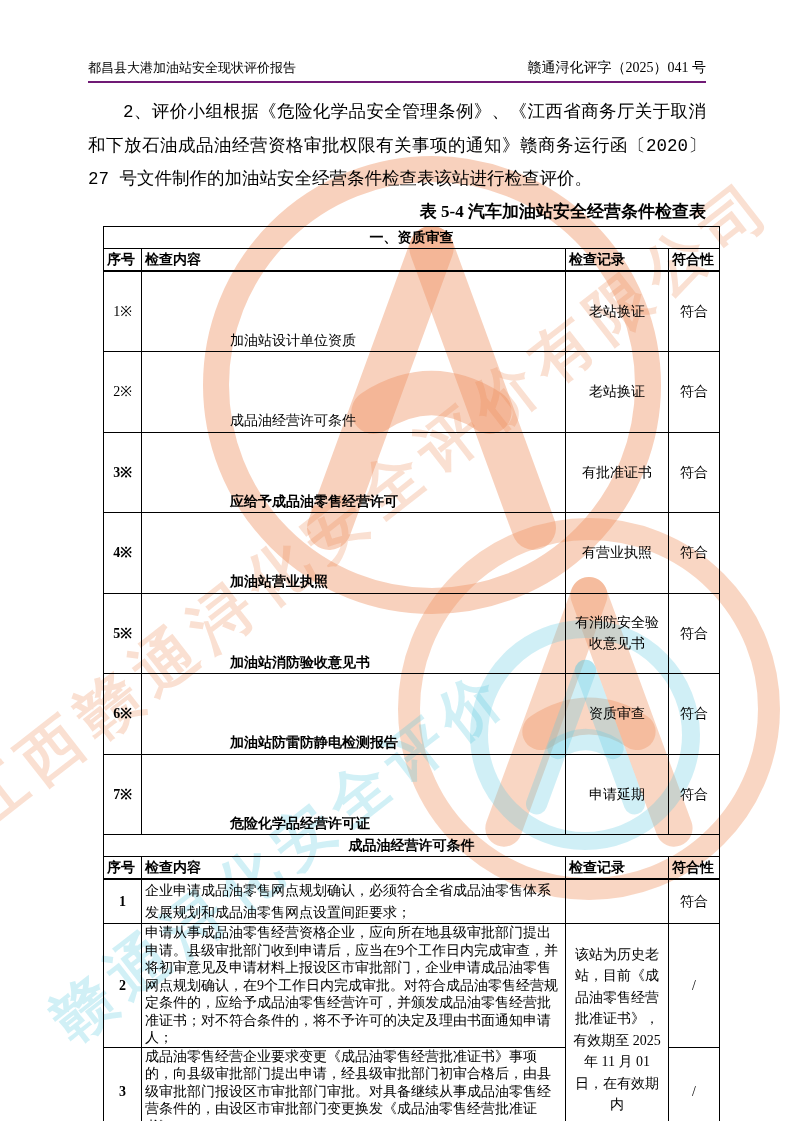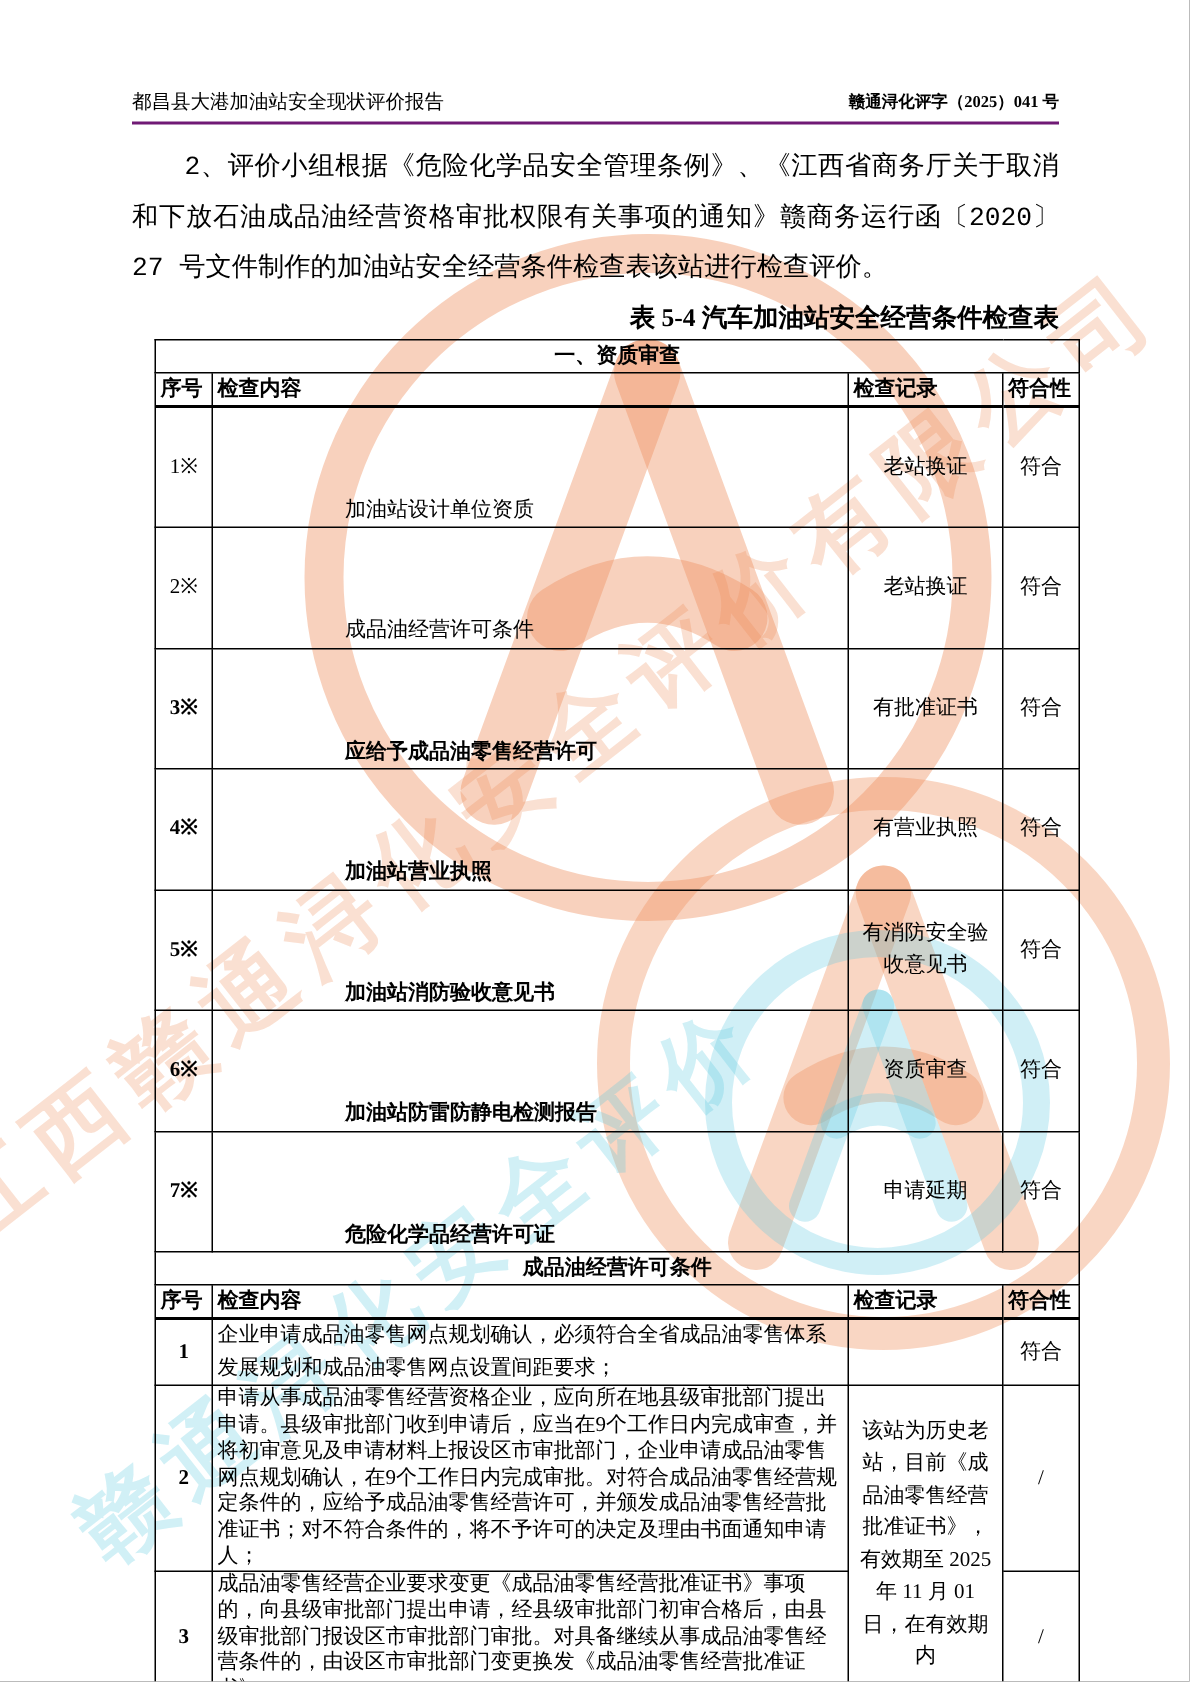--- a/index.html
+++ b/index.html
@@ -25,21 +25,21 @@
   }
   .wm-orange{left:-30px;top:772px;font-size:62px;color:rgba(235,135,80,.26);transform:rotate(-38deg);}
   .wm-cyan{left:60px;top:988px;font-size:60px;color:rgba(90,200,222,.28);transform:rotate(-38deg);}
   
   .content{position:relative;z-index:1;padding:58px 87px 0 88px;}
   .doc-header{
     display:flex;justify-content:space-between;align-items:flex-end;
     font-size:13px;line-height:20px;
     border-bottom:2px solid #701a75;padding-bottom:3px;
   }
-  .hdr-right{font-weight:bold;font-size:11px;}
+  .hdr-right{font-weight:normal;font-size:14px;}
   .para{
     margin:13px 0 0 0;
     font-size:17.5px;line-height:33.5px;
     text-indent:2em;text-align:justify;font-family:Liberation Mono, monospace;
   }
   .tbl-title{
     margin-top:3px;
     text-align:right;font-weight:bold;font-size:17px;line-height:24px;
   }
   table{

